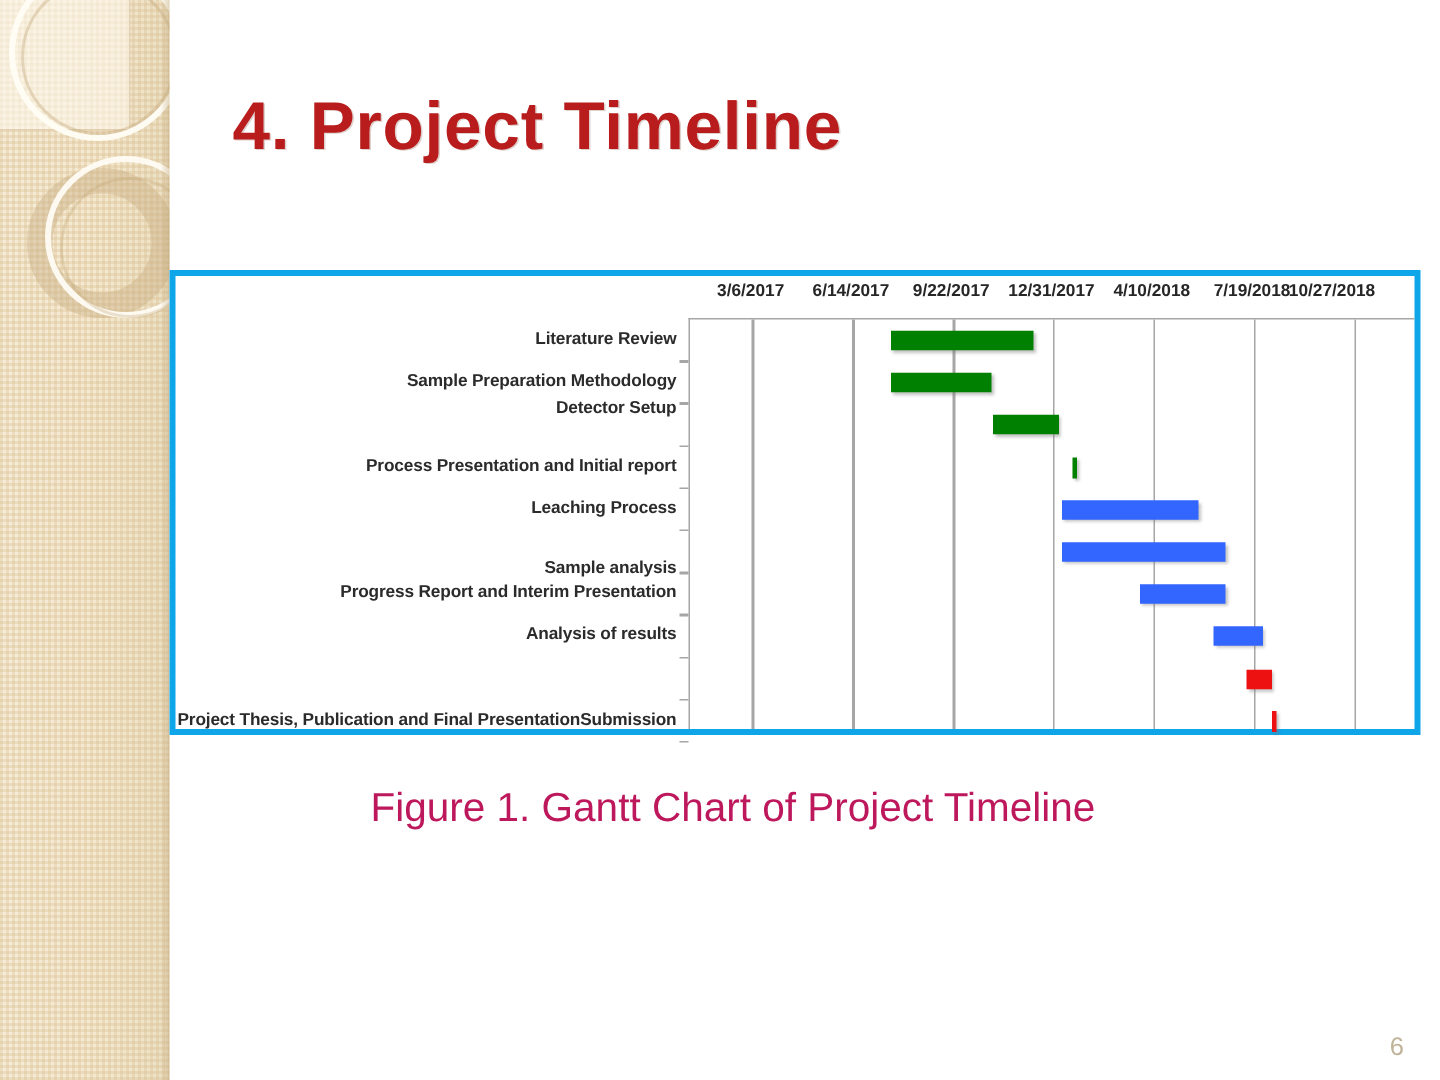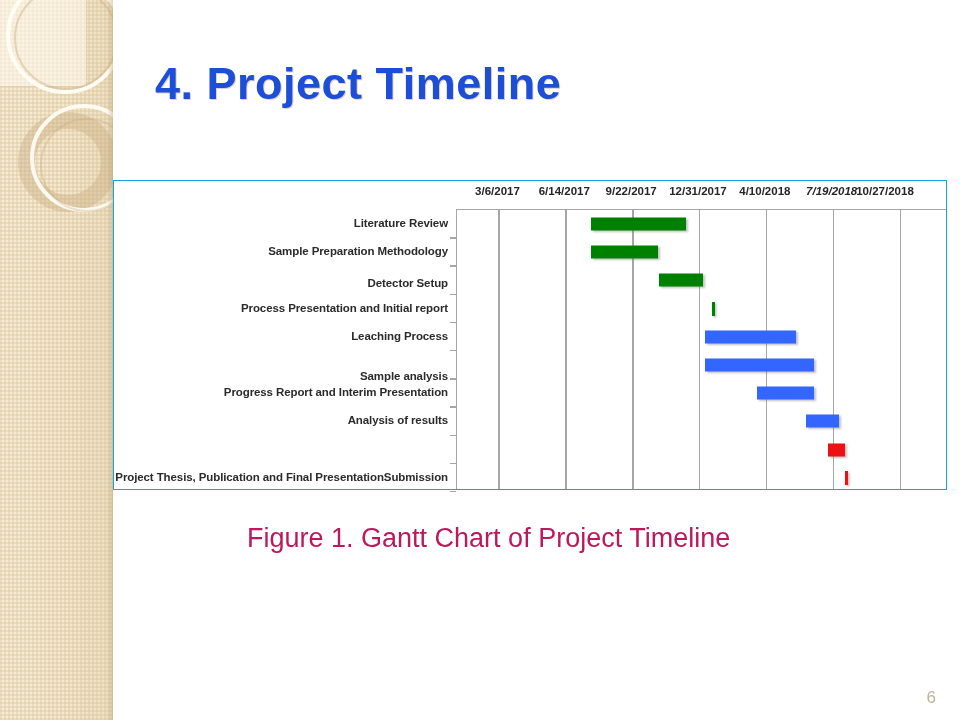--- a/index.html
+++ b/index.html
@@ -33,30 +33,30 @@
   .ring{position:absolute;border-radius:50%;box-sizing:border-box;}
   .ring.r1{left:6px;top:-24px;width:118px;height:118px;border:4px solid rgba(255,253,246,.95);}
   .ring.r2{left:14px;top:-14px;width:104px;height:104px;border:2px solid rgba(198,171,126,.40);}
   .ring.r3{left:18px;top:112px;width:100px;height:100px;border:17px solid rgba(199,174,131,.42);}
   .ring.r4{left:30px;top:104px;width:108px;height:108px;border:4px solid rgba(255,253,246,.92);}
   .ring.r5{left:40px;top:118px;width:94px;height:94px;border:2px solid rgba(196,168,122,.32);}
 
   
   #slide-title{
     position:absolute;left:155px;top:58px;
-    font-size:45px;font-weight:bold;color:#1d4ed8;
+    font-size:45px;font-weight:bold;color:#b91c1c;
     letter-spacing:.5px;white-space:nowrap;
     text-shadow:1px 1px 0 rgba(160,120,110,.35);
   }
 
   
   #gantt-frame{
     position:absolute;left:113px;top:180px;width:834px;height:310px;
     box-sizing:border-box;
-    border:1px solid #0ea5e9;
+    border:4px solid #0ea5e9;
     background:#ffffff;
   }
 
   
   #axis-labels{
     position:absolute;left:0;top:0;width:100%;height:28px;
   }
   .axis-tick-label{
     position:absolute;top:4px;
     font-size:11.5px;color:#262626;font-weight:bold;
@@ -123,31 +123,31 @@
 <div id="slide-title">4. Project Timeline</div>
 
 <div id="gantt-frame">
 
   <div id="axis-labels">
       <div class="axis-tick-label" style="left: 383.447px;">3/6/2017</div>
       <div class="axis-tick-label" style="left: 450.296px;">6/14/2017</div>
       <div class="axis-tick-label" style="left: 517.145px;">9/22/2017</div>
       <div class="axis-tick-label" style="left: 583.995px;">12/31/2017</div>
       <div class="axis-tick-label" style="left: 650.844px;">4/10/2018</div>
-      <div class="axis-tick-label" style="left: 717.693px; font-style: italic;">7/19/2018</div>
+      <div class="axis-tick-label" style="left: 717.693px;">7/19/2018</div>
       <div class="axis-tick-label" style="left: 771px;">10/27/2018</div>
     </div>
 
   <div id="plot-wrap">
     <div id="label-col">
         <div class="task-label" style="top: 14px;">Literature Review</div>
         <div class="axis-stub" style="top: 28.1px;"></div>
         <div class="task-label" style="top: 42.2px;">Sample Preparation Methodology</div>
         <div class="axis-stub" style="top: 56.3px;"></div>
-        <div class="task-label" style="top: 74px;">Detector Setup</div>
+        <div class="task-label" style="top: 60px;">Detector Setup</div>
         <div class="axis-stub" style="top: 84.5px;"></div>
         <div class="task-label" style="top: 98.6px;">Process Presentation and Initial  report</div>
         <div class="axis-stub" style="top: 112.7px;"></div>
         <div class="task-label" style="top: 126.8px;">Leaching Process</div>
         <div class="axis-stub" style="top: 140.9px;"></div>
         <div class="task-label" style="top: 167px;">Sample analysis</div>
         <div class="axis-stub" style="top: 169.1px;"></div>
         <div class="task-label" style="top: 183.2px;">Progress Report and Interim Presentation</div>
         <div class="axis-stub" style="top: 197.3px;"></div>
         <div class="task-label" style="top: 211.4px;">Analysis of results</div>

